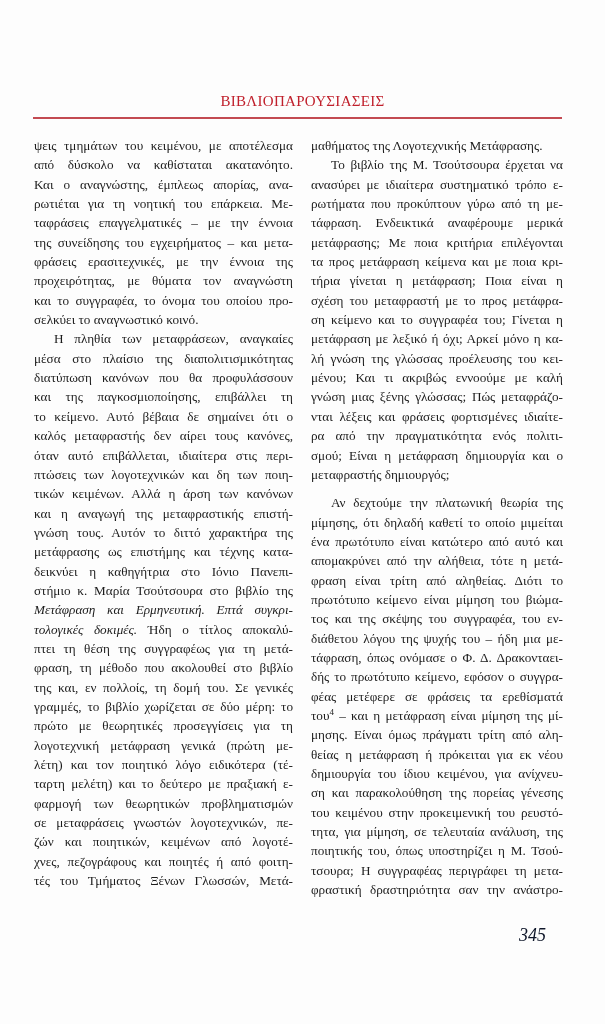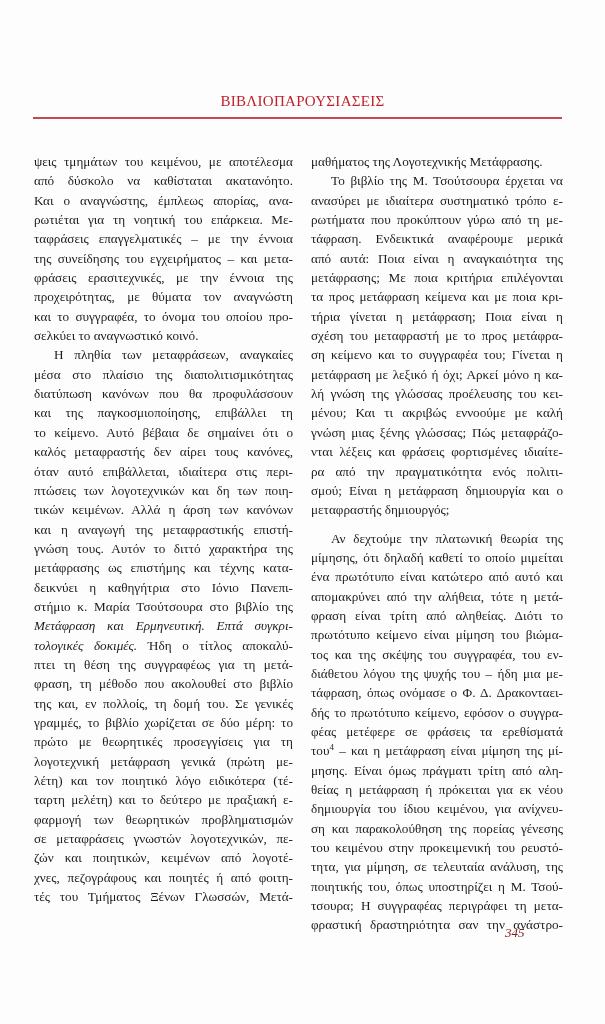--- a/index.html
+++ b/index.html
@@ -36,21 +36,21 @@
     .head-rule {
       position: absolute;
       left: 33px;
       top: 117px;
       width: 529px;
       height: 1.5px;
       background: #c34a52;
     }
     .column {
       position: absolute;
-      top: 152px;
+      top: 136px;
       font-size: 13.2px;
       line-height: 19.35px;
     }
     .col-left {
       left: 34px;
       width: 259px;
     }
     .col-right {
       left: 311px;
       width: 252px;
@@ -72,25 +72,25 @@
     .line .it {
       font-style: italic;
     }
     .line sup {
       font-size: 9px;
       line-height: 0;
       vertical-align: 5px;
     }
     .page-number {
       position: absolute;
-      left: 505px;
+      left: 519px;
       top: 925px;
-      font-size: 13px;
+      font-size: 18px;
       font-style: italic;
-      color: #7f1d1d;
+      color: #0f172a;
     }
   </style>
 </head>
 <body>
 
 <div class="page">
 
   <div class="running-head">ΒΙΒΛΙΟΠΑΡΟΥΣΙΑΣΕΙΣ</div>
   <div class="head-rule"></div>
 
@@ -135,21 +135,20 @@
     <span class="line">χνες, πεζογράφους και ποιητές ή από φοιτη-</span>
     <span class="line">τές του Τμήματος Ξένων Γλωσσών, Μετά-</span>
   </div>
 
   <div class="column col-right">
     <span class="line last">μαθήματος της Λογοτεχνικής Μετάφρασης.</span>
     <span class="line indent">Το βιβλίο της Μ. Τσούτσουρα έρχεται να</span>
     <span class="line">ανασύρει με ιδιαίτερα συστηματικό τρόπο ε-</span>
     <span class="line">ρωτήματα που προκύπτουν γύρω από τη με-</span>
     <span class="line">τάφραση. Ενδεικτικά αναφέρουμε μερικά</span>
-    <span class="line">από αυτά: Ποια είναι η αναγκαιότητα της</span>
     <span class="line">μετάφρασης; Με ποια κριτήρια επιλέγονται</span>
     <span class="line">τα προς μετάφραση κείμενα και με ποια κρι-</span>
     <span class="line">τήρια γίνεται η μετάφραση; Ποια είναι η</span>
     <span class="line">σχέση του μεταφραστή με το προς μετάφρα-</span>
     <span class="line">ση κείμενο και το συγγραφέα του; Γίνεται η</span>
     <span class="line">μετάφραση με λεξικό ή όχι; Αρκεί μόνο η κα-</span>
     <span class="line">λή γνώση της γλώσσας προέλευσης του κει-</span>
     <span class="line">μένου; Και τι ακριβώς εννοούμε με καλή</span>
     <span class="line">γνώση μιας ξένης γλώσσας; Πώς μεταφράζο-</span>
     <span class="line">νται λέξεις και φράσεις φορτισμένες ιδιαίτε-</span>

